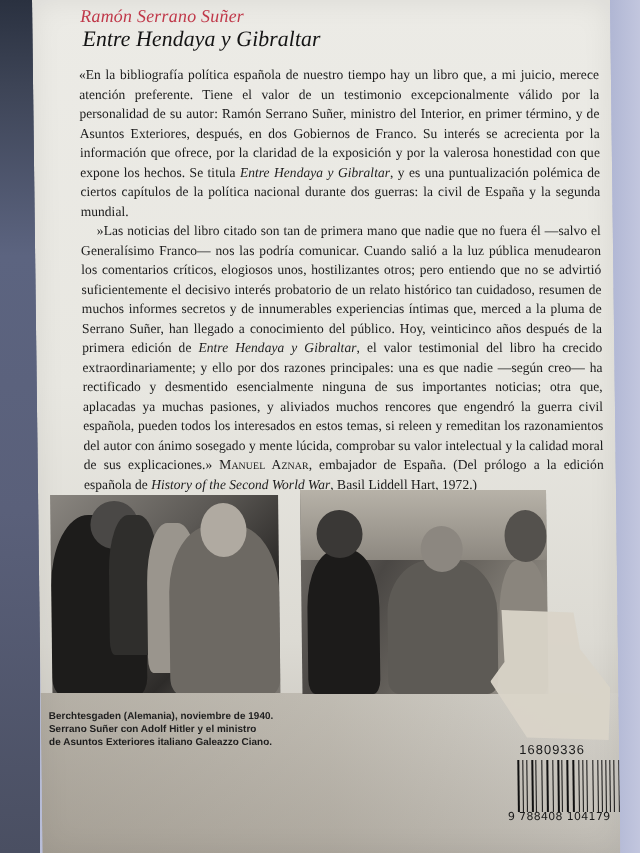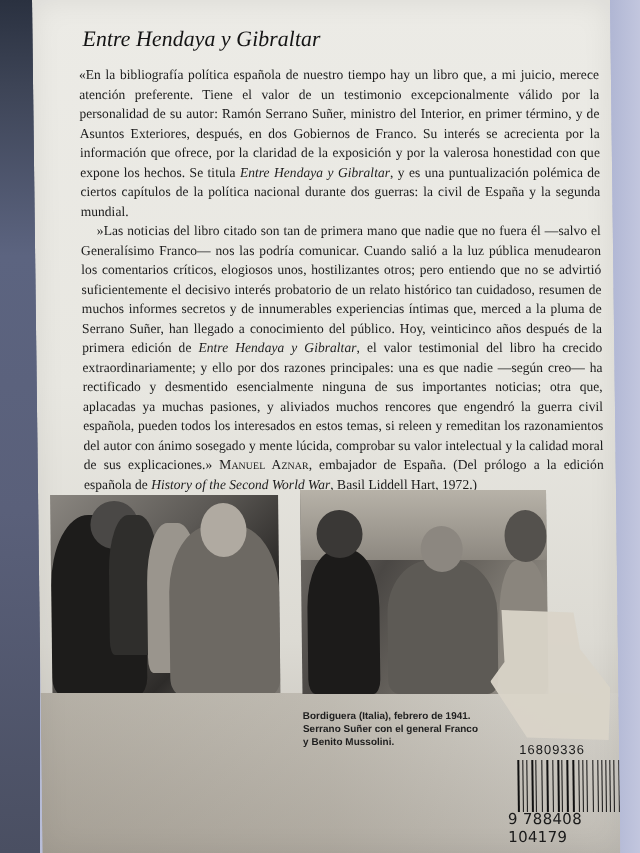--- a/index.html
+++ b/index.html
@@ -80,32 +80,33 @@
     position: absolute; left: 478px; top: 742px;
     font-family: "Liberation Sans", sans-serif; font-size: 13px; letter-spacing: 1px; color: #1a1a1a;
   }
   .barcode {
     position: absolute; left: 476px; top: 760px; width: 108px; height: 52px;
     display: flex; align-items: stretch;
   }
   .barcode span { display: block; background: #111; margin-right: 1px; }
   .isbn {
     position: absolute; left: 466px; top: 810px;
-    font-family: "DejaVu Sans", sans-serif; font-size: 15px; color: #1a1a1a; letter-spacing: 0.3px;
+    font-family: "DejaVu Sans", sans-serif; font-size: 11px; color: #1a1a1a; letter-spacing: 0.3px;
   }
 </style>
 </head>
 <body>
 
 <div class="bg-left"></div>
 <div class="bg-right"></div>
 
 <div class="cover">
   <div class="cover-shade"></div>
 
+  <div class="author">Ramón Serrano Suñer</div>
   <div class="title">Entre Hendaya y Gibraltar</div>
 
   <div class="body-text">
     <p><span>«En la bibliografía política española de nuestro tiempo hay un libro que, a mi juicio, merece atención preferente. Tiene el valor de un testimonio excepcionalmente válido por la personalidad de su autor: Ramón Serrano Suñer, ministro del Interior, en primer término, y de Asuntos Exteriores, después, en dos Gobiernos de Franco. Su interés se acrecienta por la información que ofrece, por la claridad de la exposición y por la valerosa honestidad con que expone los hechos. Se titula </span><i>Entre Hendaya y Gibraltar</i><span>, y es una puntualización polémica de ciertos capítulos de la política nacional durante dos guerras: la civil de España y la segunda mundial.</span></p>
     <p class="indent"><span>»Las noticias del libro citado son tan de primera mano que nadie que no fuera él —salvo el Generalísimo Franco— nos las podría comunicar. Cuando salió a la luz pública menudearon los comentarios críticos, elogiosos unos, hostilizantes otros; pero entiendo que no se advirtió suficientemente el decisivo interés probatorio de un relato histórico tan cuidadoso, resumen de muchos informes secretos y de innumerables experiencias íntimas que, merced a la pluma de Serrano Suñer, han llegado a conocimiento del público. Hoy, veinticinco años después de la primera edición de </span><i>Entre Hendaya y Gibraltar</i><span>, el valor testimonial del libro ha crecido extraordinariamente; y ello por dos razones principales: una es que nadie —según creo— ha rectificado y desmentido esencialmente ninguna de sus importantes noticias; otra que, aplacadas ya muchas pasiones, y aliviados muchos rencores que engendró la guerra civil española, pueden todos los interesados en estos temas, si releen y remeditan los razonamientos del autor con ánimo sosegado y mente lúcida, comprobar su valor intelectual y la calidad moral de sus explicaciones.» </span><span class="smallcaps">Manuel Aznar</span><span>, embajador de España. (Del prólogo a la edición española de </span><i>History of the Second World War</i><span>, Basil Liddell Hart, 1972.)</span></p>
   </div>
 
   <div class="photo photo-1">
     <div class="fig" style="left:0;top:20px;width:95px;height:180px;background:#1d1c1b;"></div>
     <div class="fig" style="left:40px;top:6px;width:48px;height:48px;background:#4a4846;border-radius:50%;"></div>
@@ -119,24 +120,24 @@
     <div class="fig" style="left:0;top:0;width:246px;height:70px;background:linear-gradient(180deg,#b7b2a8,#8d8880);border-radius:0;"></div>
     <div class="fig" style="left:6px;top:60px;width:72px;height:144px;background:#1c1b1a;"></div>
     <div class="fig" style="left:16px;top:20px;width:46px;height:48px;background:#3a3836;border-radius:50%;"></div>
     <div class="fig" style="left:86px;top:70px;width:110px;height:134px;background:#5d5a55;"></div>
     <div class="fig" style="left:120px;top:36px;width:42px;height:46px;background:#8c8780;border-radius:50%;"></div>
     <div class="fig" style="left:198px;top:70px;width:48px;height:134px;background:#8a857d;"></div>
     <div class="fig" style="left:204px;top:20px;width:42px;height:52px;background:#54514d;border-radius:50%;"></div>
   </div>
   <div class="tear"></div>
 
-  <div class="caption caption-2">
-    <div>Bordiguera (Italia), febrero de 1941.</div>
-    <div>Serrano Suñer con el general Franco</div>
-    <div>y Benito Mussolini.</div>
+  <div class="caption caption-1">
+    <div>Berchtesgaden (Alemania), noviembre de 1940.</div>
+    <div>Serrano Suñer con Adolf Hitler y el ministro</div>
+    <div>de Asuntos Exteriores italiano Galeazzo Ciano.</div>
   </div>
 
 
   <div class="catalog-no">16809336</div>
   <div class="barcode" id="barcode">
       <span style="width: 3px; background: rgb(17, 17, 17);"></span>
       <span style="width: 1px; background: transparent;"></span>
       <span style="width: 1px; background: rgb(17, 17, 17);"></span>
       <span style="width: 1px; background: transparent;"></span>
       <span style="width: 1px; background: rgb(17, 17, 17);"></span>

